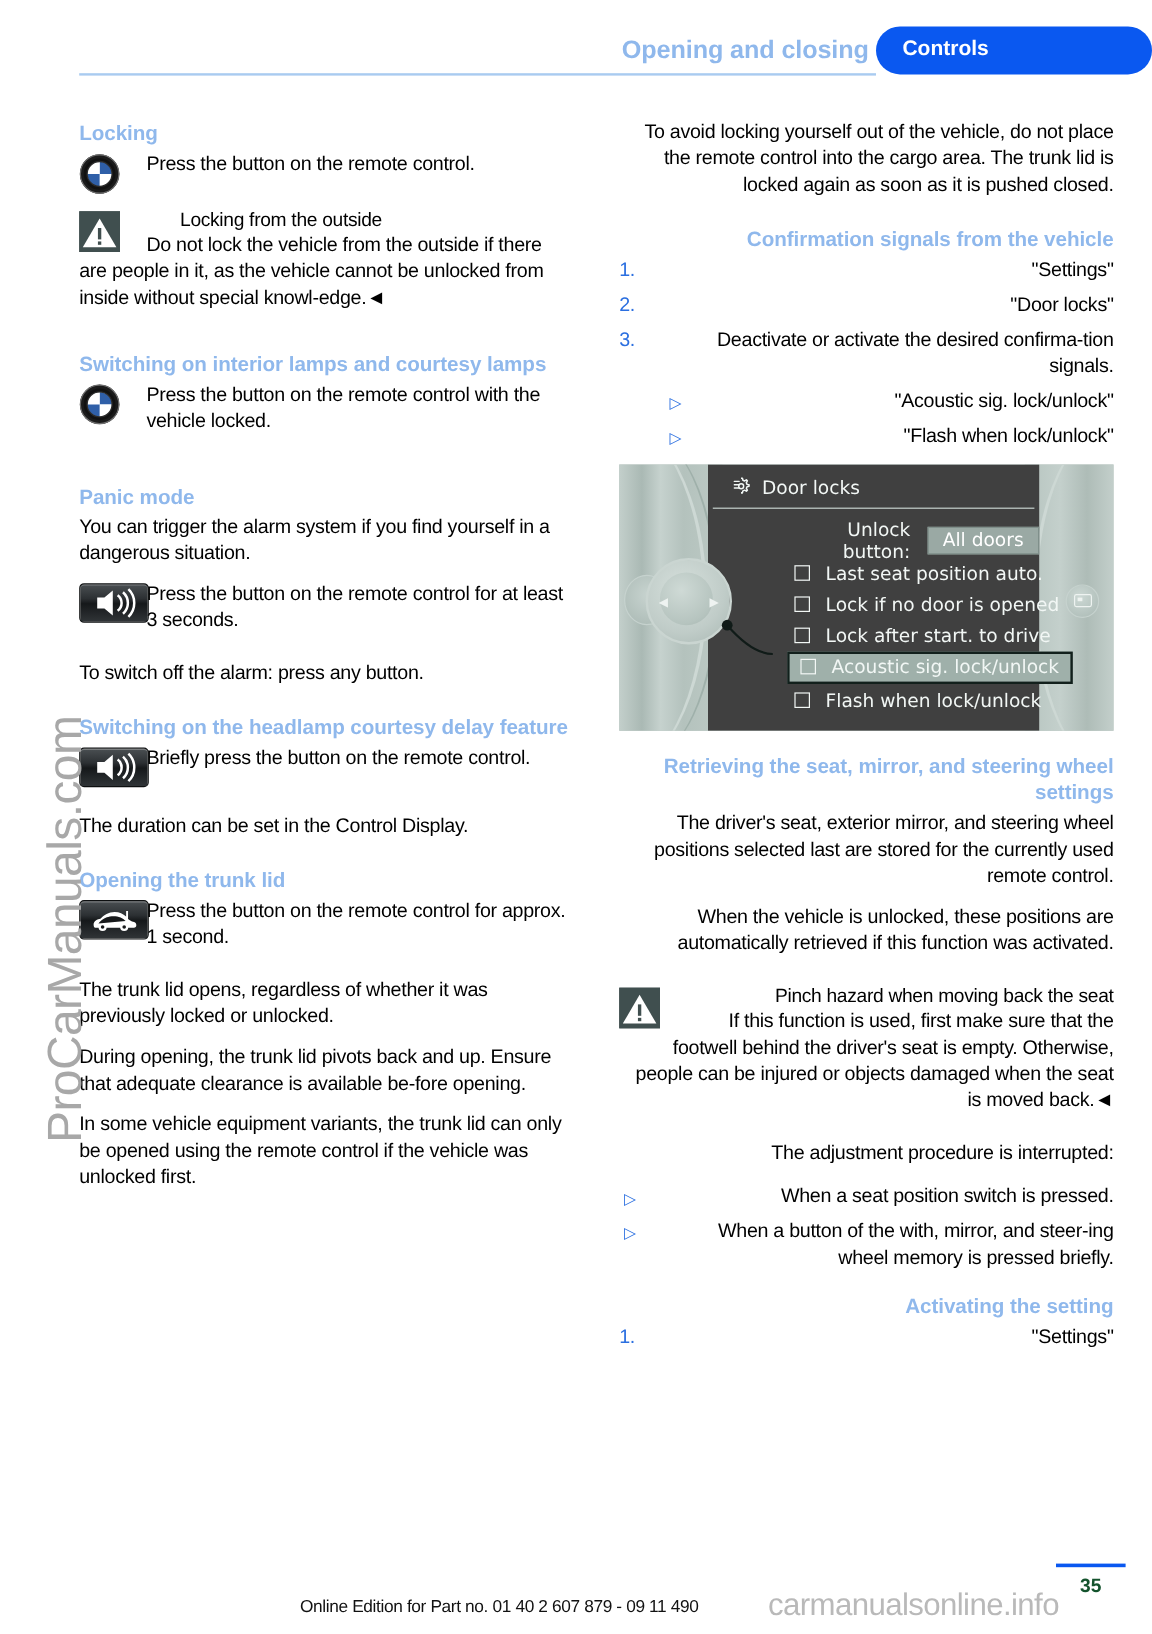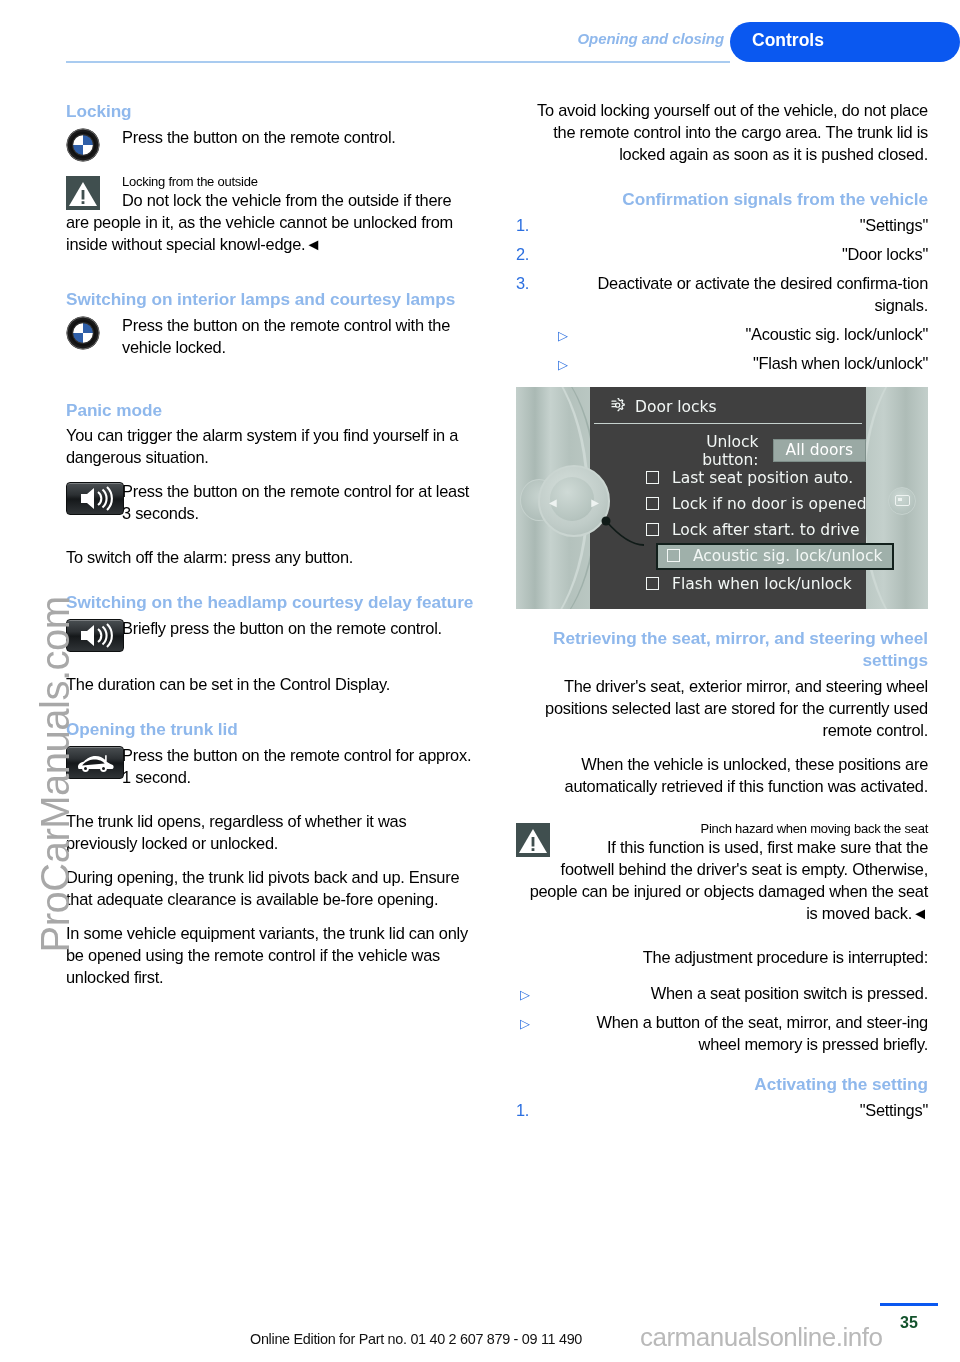--- a/index.html
+++ b/index.html
@@ -20,26 +20,25 @@
   .header {
     position: absolute;
     left: 0; top: 0;
     width: 960px;
     height: 62px;
   }
   .header-chapter {
     position: absolute;
     right: 236px;
     top: 30px;
-    font-size: 15px;
+    font-size: 21px;
     font-weight: bold;
     color: #8fb8ec;
     letter-spacing: -0.1px;
     white-space: nowrap;
-    font-style: italic;
   }
   .header-section {
     position: absolute;
     right: 0;
     top: 22px;
     width: 230px;
     height: 40px;
     background: #0a58f0;
     border-radius: 20px;
   }
@@ -108,22 +107,22 @@
     line-height: 1.34;
     letter-spacing: -0.25px;
   }
   
   .warnblock { position: relative; margin-bottom: 12px; }
   .warnblock .ico {
     position: absolute;
     left: 0; top: 3px;
   }
   .warnblock .wtitle {
-    padding-left: 56px;
-    font-size: 13px;
+    padding-left: 84px;
+    font-size: 16px;
     line-height: 1.34;
     letter-spacing: -0.25px;
   }
   .warnblock .wbody {
     padding-left: 56px;
     text-indent: 0;
     font-size: 16.4px;
     line-height: 1.34;
     letter-spacing: -0.25px;
   }
@@ -266,21 +265,21 @@
     margin-left: 14px;
     font-size: 15.5px;
     color: #ffffff;
     background: #9aa9a4;
     border: 1px solid #7f8f8a;
     padding: 1px 12px 2px 12px;
     white-space: nowrap;
   }
   .idrive .opt {
     position: absolute;
-    left: 56px;
+    left: 72px;
     display: flex; align-items: center; gap: 13px;
     font-size: 15.5px;
     color: #f2f7f5;
     white-space: nowrap;
   }
   .idrive .chk {
     width: 11px; height: 11px;
     border: 1.6px solid #f2f7f5;
     flex: none;
   }
@@ -658,21 +657,21 @@
   <div class="gap-s"></div>
   <p class="body tight">The adjustment procedure is interrupted:</p>
 
   <ul class="trilist" style="margin-top:14px">
     <li>
       <span class="tri">▷</span>
       <span>When a seat position switch is pressed.</span>
     </li>
     <li>
       <span class="tri">▷</span>
-      <span>When a button of the seat, mirror, and steer-ing wheel memory is pressed briefly.</span>
+      <span>When a button of the with, mirror, and steer-ing wheel memory is pressed briefly.</span>
     </li>
   </ul>
 
   <div class="gap-s"></div>
 
   <h2 class="sec">Activating the setting</h2>
   <ol class="numlist">
     <li>
       <span class="num">1.</span>
       <span>"Settings"</span>

